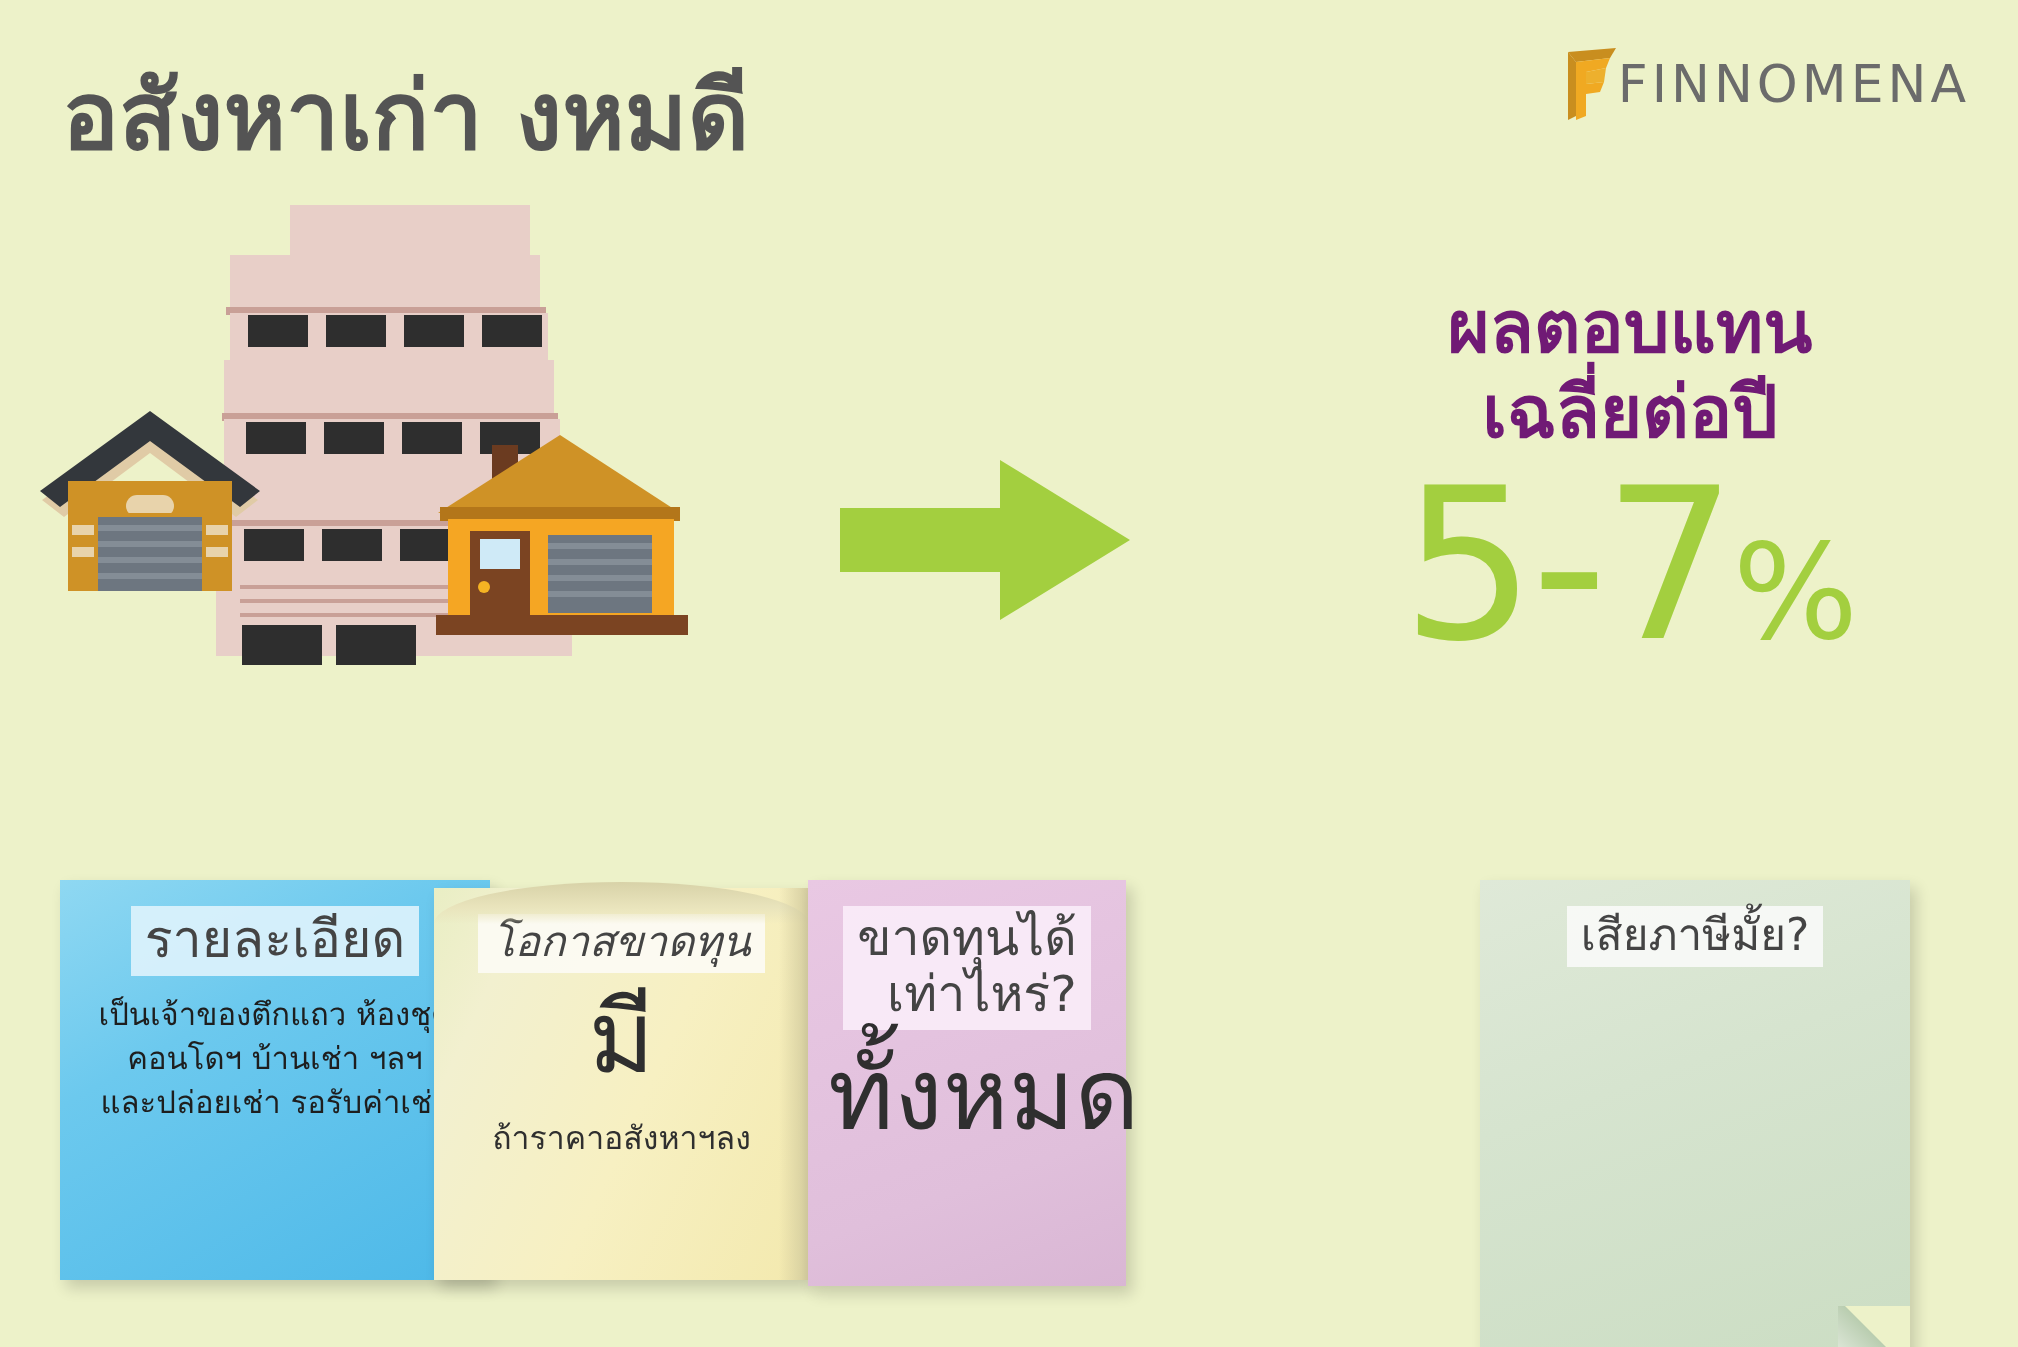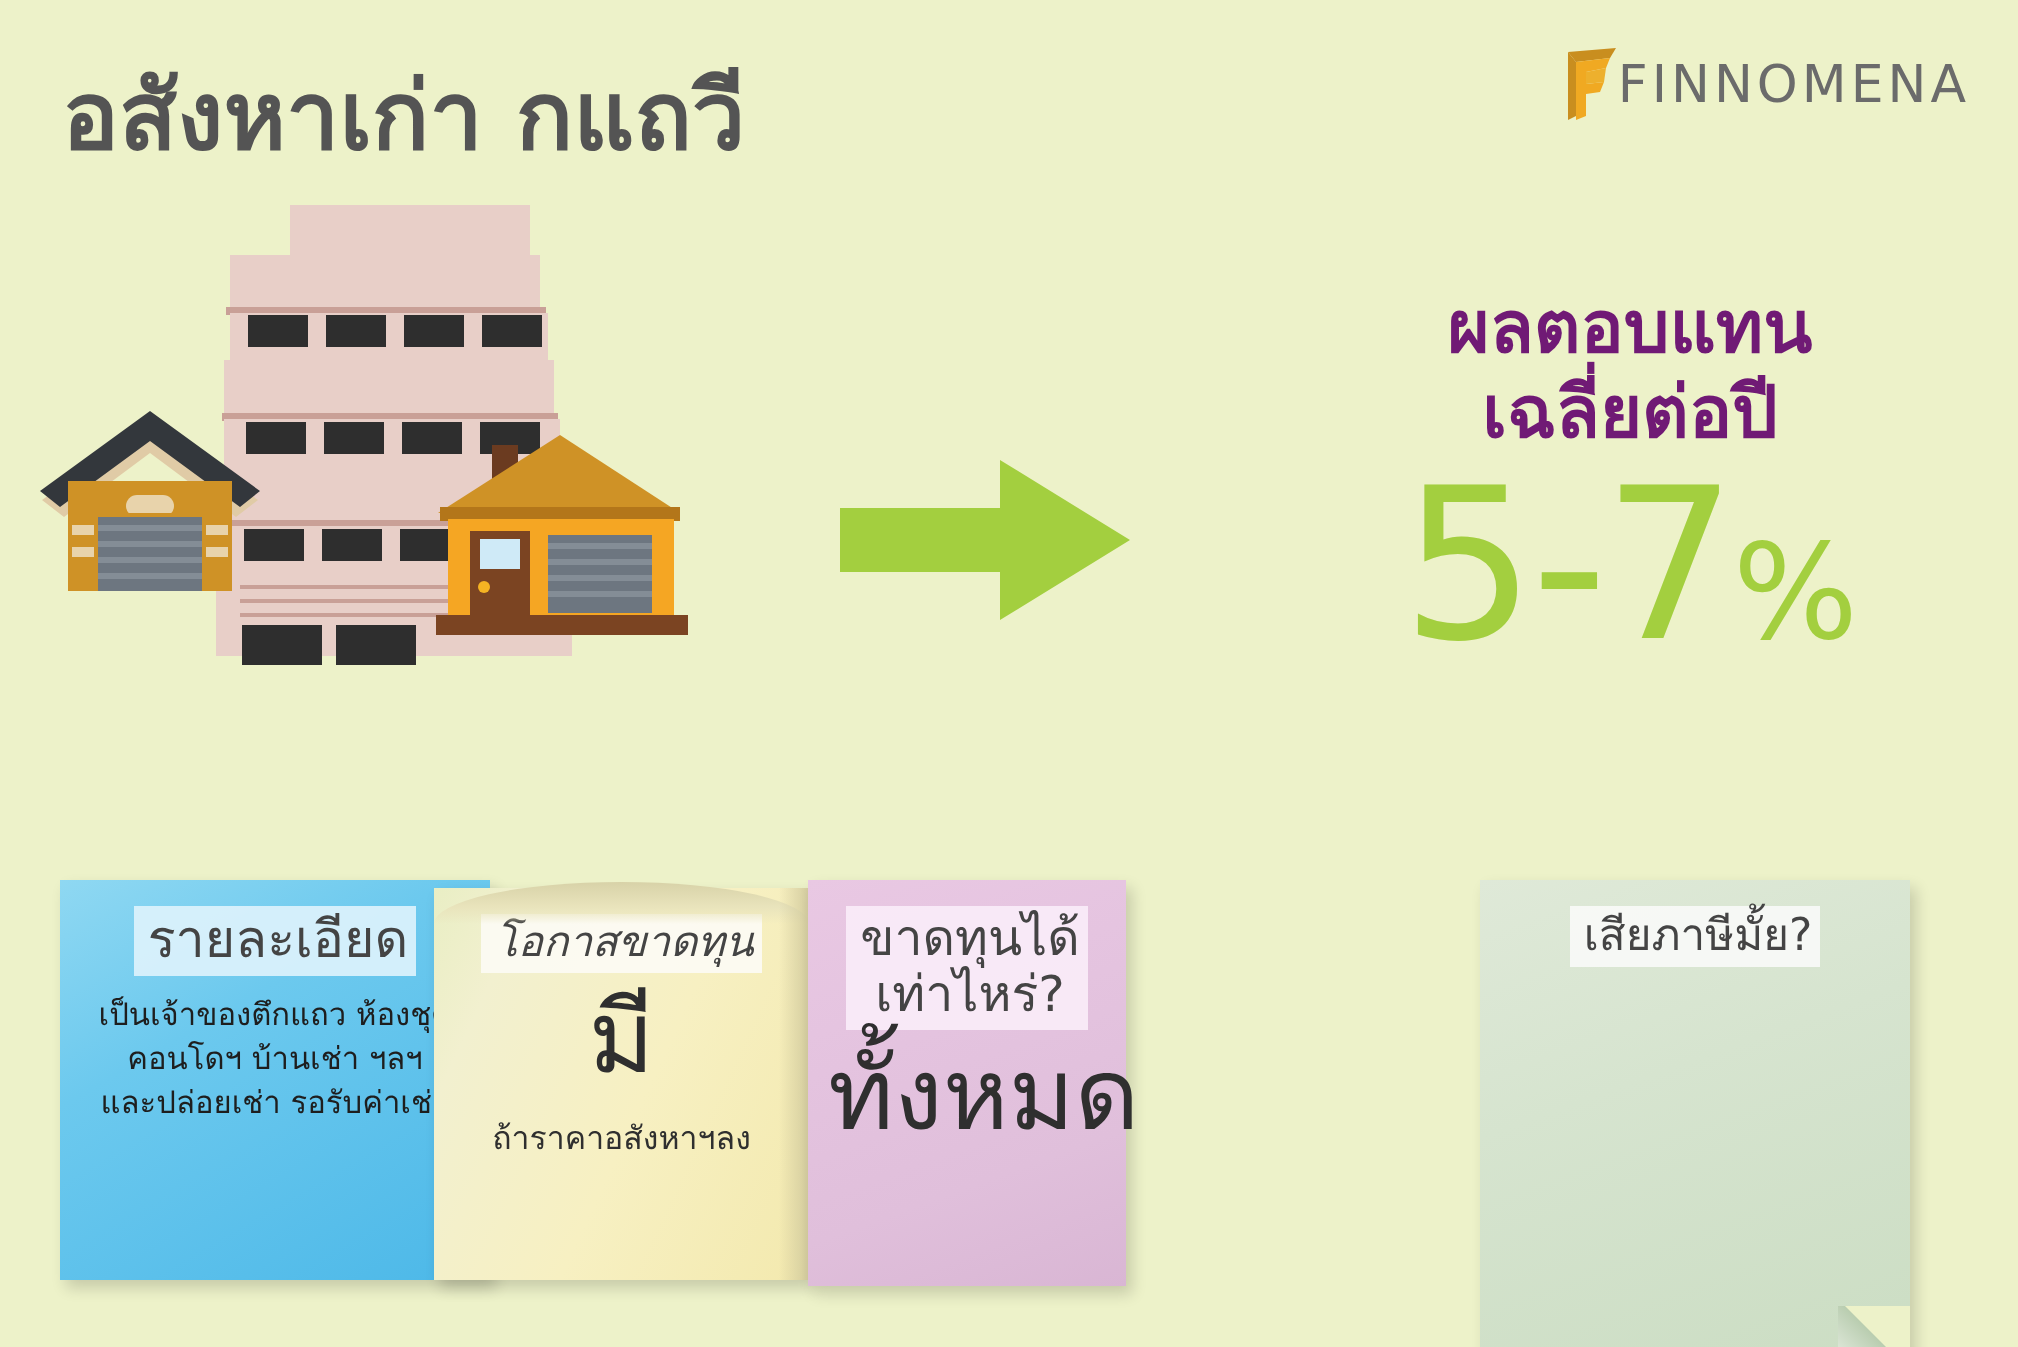--- a/index.html
+++ b/index.html
@@ -105,27 +105,28 @@
     width: 430px;
     height: 400px;
     box-sizing: border-box;
     padding: 26px 20px 20px 20px;
     text-align: center;
     color: #3b3b3b;
     box-shadow: 6px 8px 14px rgba(0,0,0,0.16);
   }
   .note-heading {
     display: inline-block;
-    padding: 4px 8px 8px 14px;
+    padding: 4px 14px 8px 14px;
     background: rgba(255,255,255,0.72);
     font-size: 46px;
     line-height: 1.12;
     color: #444;
     white-space: pre-line;
     box-sizing: border-box;
+    text-align: right;
   }
   .note-body {
     font-size: 31px;
     line-height: 1.42;
     margin-top: 16px;
     white-space: pre-line;
     color: #1e1e1e;
   }
   .note-big {
     font-size: 100px;
@@ -183,21 +184,21 @@
   #note-tax .curl-corner {
     position: absolute; right: 0; bottom: 0; width: 72px; height: 62px;
     background: linear-gradient(225deg, #edf2c9 48%, #b9cdb0 49%, #e9efe5 100%);
   }
 </style>
 </head>
 <body>
 
 <div id="canvas">
 
-  <div id="page-title">อสังหาเก่า กแถวี</div>
+  <div id="page-title">อสังหาเก่า งหมดี</div>
 
   <div id="brand-logo">
     <span class="mark">
       <svg viewBox="0 0 52 76" width="52" height="76" aria-hidden="true">
         <polygon points="2,6 50,2 44,12 10,16" fill="#c98e1f"></polygon>
         <polygon points="2,6 10,16 10,70 2,74" fill="#c98e1f"></polygon>
         <polygon points="10,16 44,12 40,22 20,26 20,38 38,36 34,46 20,48 20,70 10,74" fill="#f0a922"></polygon>
         <polygon points="20,26 40,22 38,36 20,38" fill="#edb02d"></polygon>
       </svg>
     </span>

